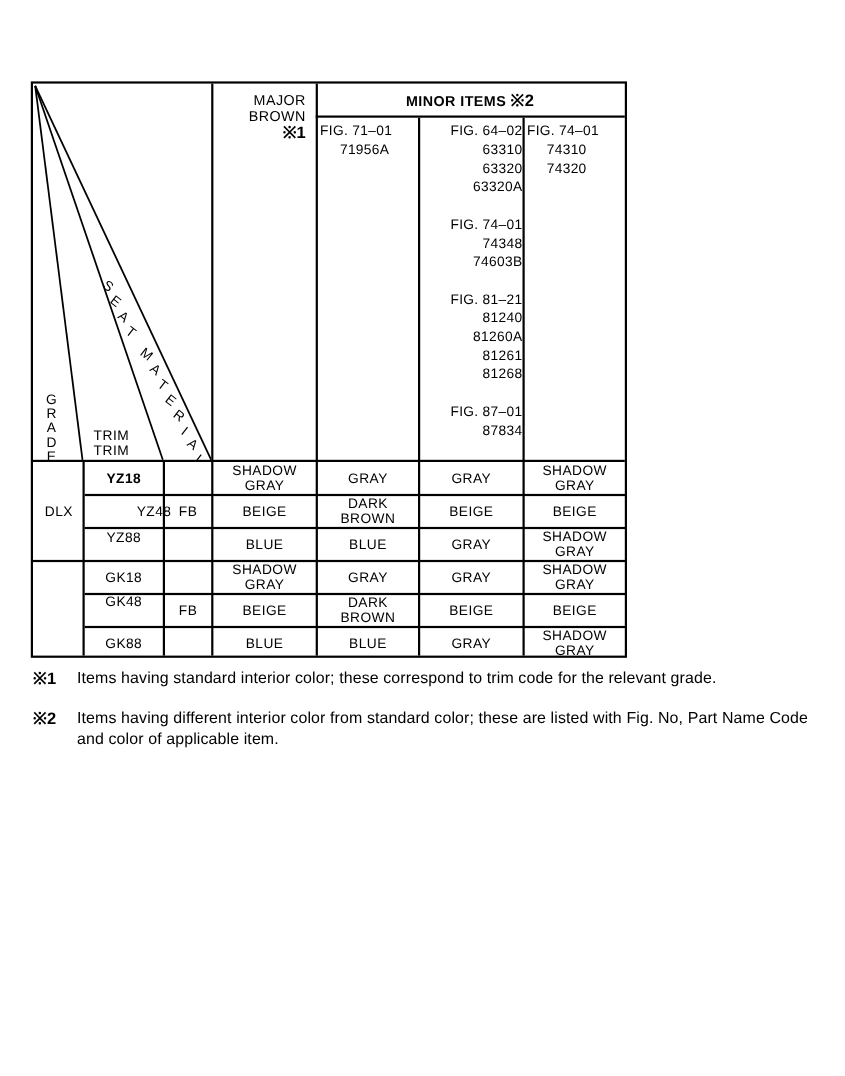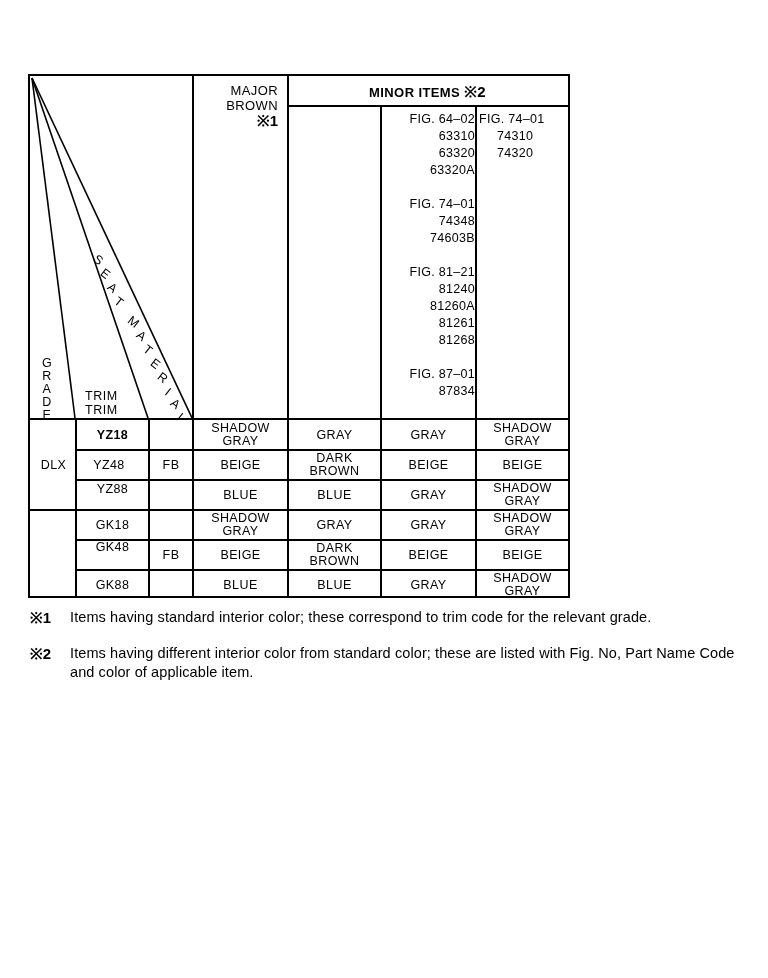--- a/index.html
+++ b/index.html
@@ -242,20 +242,24 @@
     <span class="ln">MAJOR</span>
     <span class="ln">BROWN</span>
     <span class="ln star">※1</span>
   </div>
 
   <div class="hdr-cell" id="minor-items-header">
     <span>MINOR ITEMS</span>
     <span class="star">※2</span>
   </div>
 
+  <div class="minor-col" id="minor-col-0">
+      <span class="fig-title">FIG. 71–01</span>
+      <span class="fig-part">71956A</span>
+    </div>
   <div class="minor-col" id="minor-col-1">
       <span class="fig-title">FIG. 64–02</span>
       <span class="fig-part">63310</span>
       <span class="fig-part">63320</span>
       <span class="fig-part">63320A</span>
       <span class="fig-gap"></span>
       <span class="fig-title">FIG. 74–01</span>
       <span class="fig-part">74348</span>
       <span class="fig-part">74603B</span>
       <span class="fig-gap"></span>
@@ -284,21 +288,21 @@
       </div>
       <div class="cell" style="left: 259px; top: 0px; width: 91px; height: 30px;">GRAY</div>
       <div class="cell" style="left: 352px; top: 0px; width: 93px; height: 30px;">GRAY</div>
       <div class="cell" style="left: 447px; top: 0px; width: 91px; height: 30px;">
         <span class="two-line">
           <span>SHADOW</span>
           <span>GRAY</span>
         </span>
       </div>
       <div style="position: absolute; left: 47px; top: 29px; width: 493px; height: 2px; background: rgb(0, 0, 0);"></div>
-      <div class="cell" style="left: 32px; top: 30px; width: 94px; height: 30px;">YZ48</div>
+      <div class="cell" style="left: 63px; top: 30px; width: 94px; height: 30px;">YZ48</div>
       <div class="cell" style="left: 164px; top: 30px; width: 93px; height: 30px;">BEIGE</div>
       <div class="cell" style="left: 259px; top: 30px; width: 91px; height: 30px;">
         <span class="two-line">
           <span>DARK</span>
           <span>BROWN</span>
         </span>
       </div>
       <div class="cell" style="left: 352px; top: 30px; width: 93px; height: 30px;">BEIGE</div>
       <div class="cell" style="left: 447px; top: 30px; width: 91px; height: 30px;">BEIGE</div>
       <div style="position: absolute; left: 47px; top: 59px; width: 493px; height: 2px; background: rgb(0, 0, 0);"></div>

